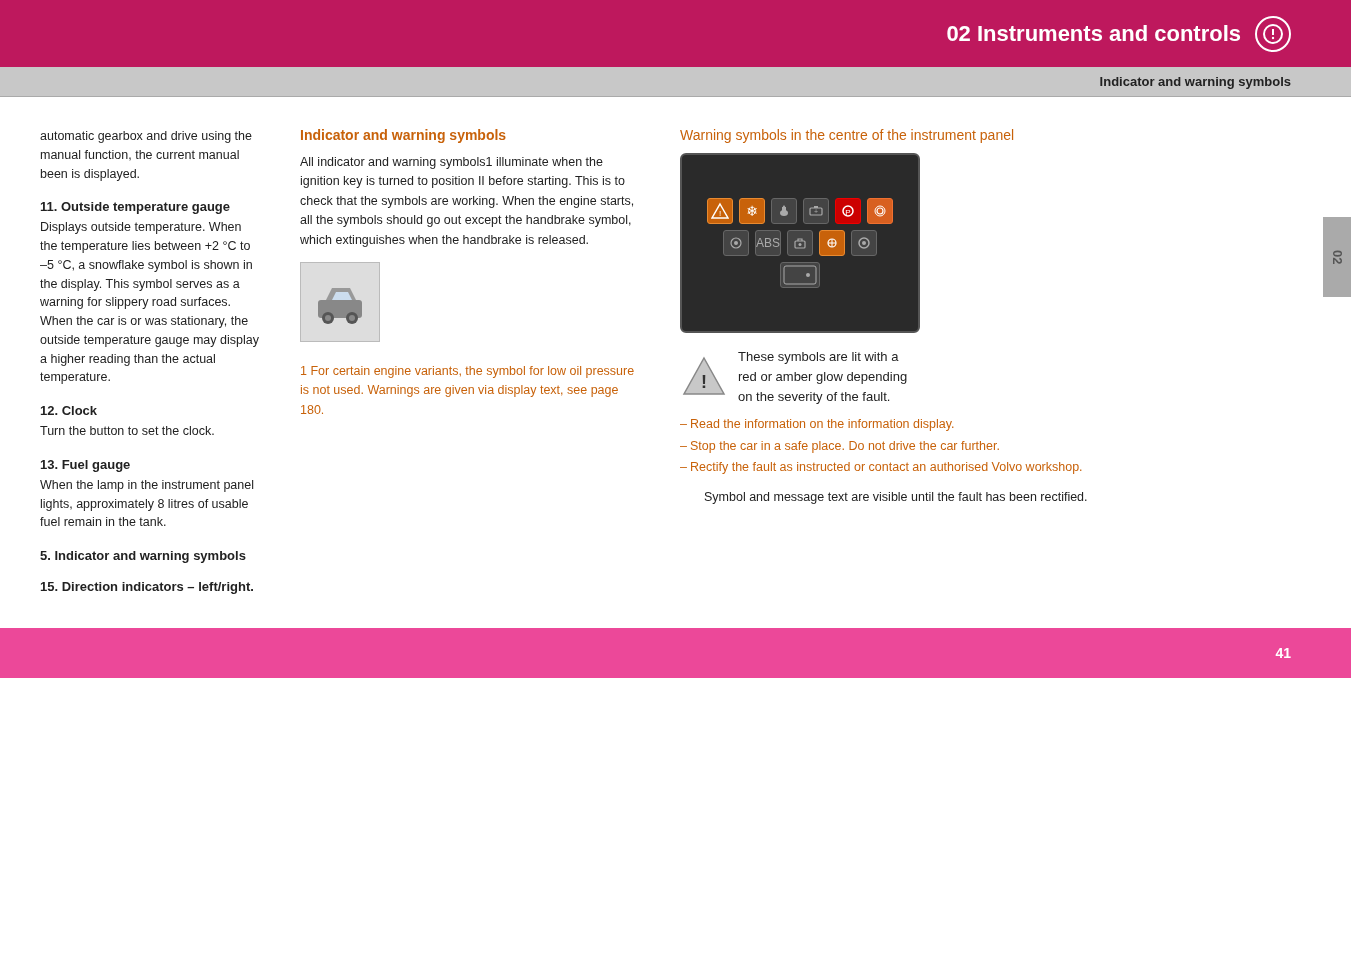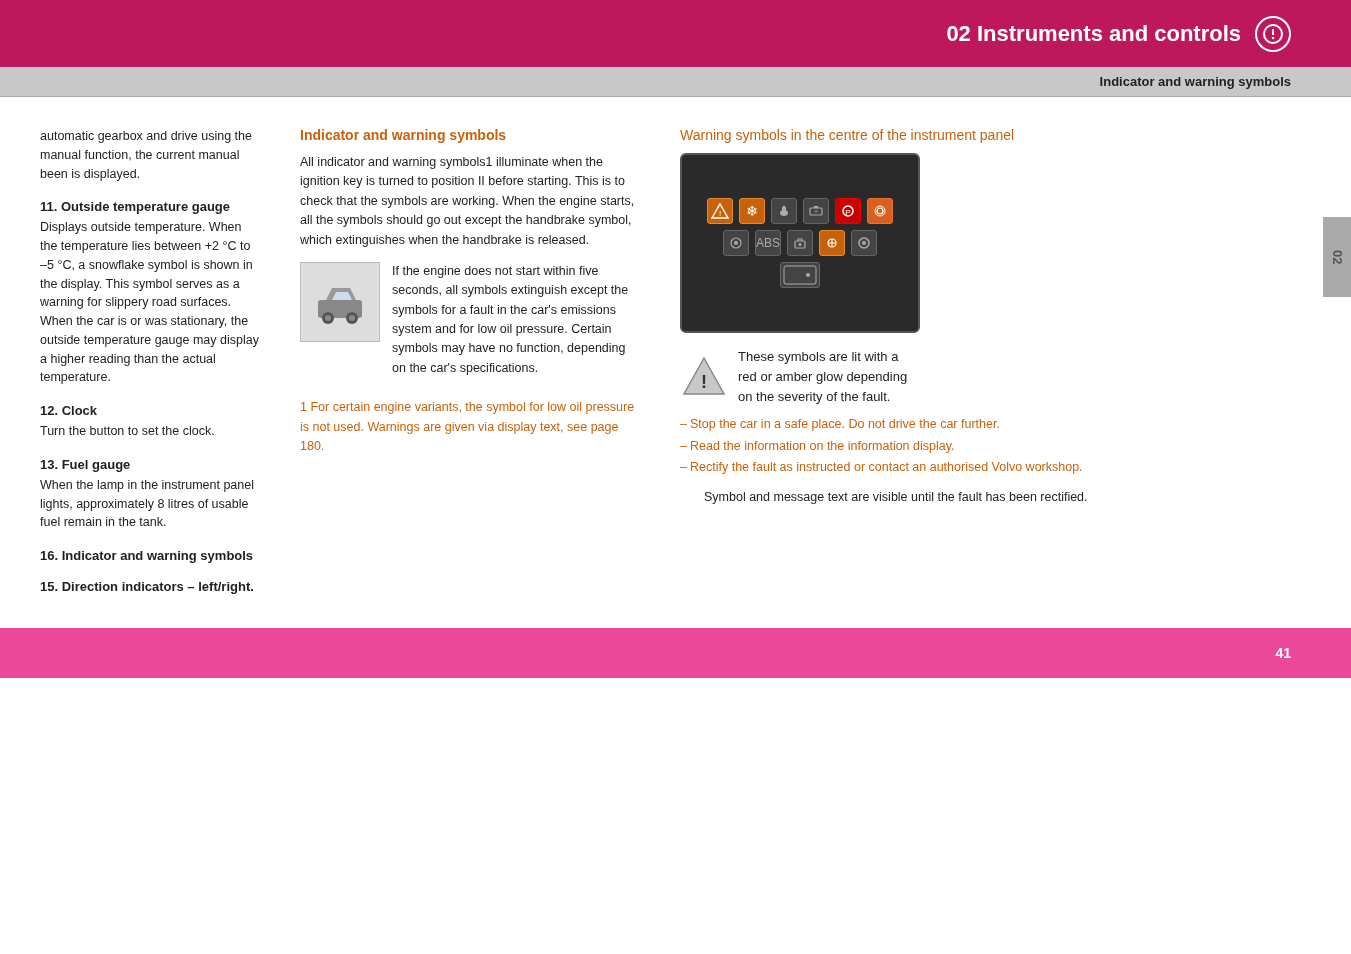--- a/index.html
+++ b/index.html
@@ -297,21 +297,21 @@
 
     <div class="section-heading">11. Outside temperature gauge</div>
     <p>Displays outside temperature. When the temperature lies between +2 °C to –5 °C, a snowflake symbol is shown in the display. This symbol serves as a warning for slippery road surfaces. When the car is or was stationary, the outside temperature gauge may display a higher reading than the actual temperature.</p>
 
     <div class="section-heading">12. Clock</div>
     <p>Turn the button to set the clock.</p>
 
     <div class="section-heading">13. Fuel gauge</div>
     <p>When the lamp in the instrument panel lights, approximately 8 litres of usable fuel remain in the tank.</p>
 
-    <div class="section-heading">16. Indicator and warning symbols</div>
+    <div class="section-heading">5. Indicator and warning symbols</div>
 
     <div class="section-heading">15. Direction indicators – left/right.</div>
   </div>
 
   <div class="mid-col">
     <div class="col-title">Indicator and warning symbols</div>
     <p>All indicator and warning symbols1 illuminate when the ignition key is turned to position II before starting. This is to check that the symbols are working. When the engine starts, all the symbols should go out except the handbrake symbol, which extinguishes when the handbrake is released.</p>
 
     <div class="engine-image-area">
 
@@ -322,21 +322,20 @@
           <path d="M16 28 L22 16 L40 16 L46 28 Z" fill="#999"></path>
 
           <circle cx="18" cy="46" r="6" fill="#555"></circle>
           <circle cx="18" cy="46" r="3" fill="#888"></circle>
           <circle cx="42" cy="46" r="6" fill="#555"></circle>
           <circle cx="42" cy="46" r="3" fill="#888"></circle>
 
           <path d="M22 28 L26 20 L38 20 L42 28 Z" fill="#cde"></path>
         </svg>
       </div>
-      <div class="engine-text">If the engine does not start within five seconds, all symbols extinguish except the symbols for a fault in the car's emissions system and for low oil pressure. Certain symbols may have no function, depending on the car's specifications.</div>
     </div>
 
     <p class="footnote">1 For certain engine variants, the symbol for low oil pressure is not used. Warnings are given via display text, see page 180.</p>
   </div>
 
   <div class="right-col">
     <div class="col-title">Warning symbols in the centre of the instrument panel</div>
 
     <div class="instrument-panel">
       <div class="instrument-panel-inner">
@@ -424,22 +423,22 @@
         <svg width="46" height="46" viewBox="0 0 46 46">
           <polygon points="23,4 43,40 3,40" fill="#c8c8c8" stroke="#888" stroke-width="1.5"></polygon>
           <text x="23" y="34" text-anchor="middle" fill="#333" font-size="18" font-weight="bold">!</text>
         </svg>
       </div>
       <div class="symbol-text">These symbols are lit with a red or amber glow depending on the severity of the fault.</div>
     </div>
 
 
     <ul class="bullet-list">
+      <li class="orange-text">Read the information on the information display.</li>
       <li class="orange-text">Stop the car in a safe place. Do not drive the car further.</li>
-      <li class="orange-text">Read the information on the information display.</li>
       <li class="orange-text">Rectify the fault as instructed or contact an authorised Volvo workshop.</li>
     </ul>
 
     <p class="final-text">Symbol and message text are visible until the fault has been rectified.</p>
 
     <div class="side-tab">
       <span>02</span>
     </div>
   </div>
 

